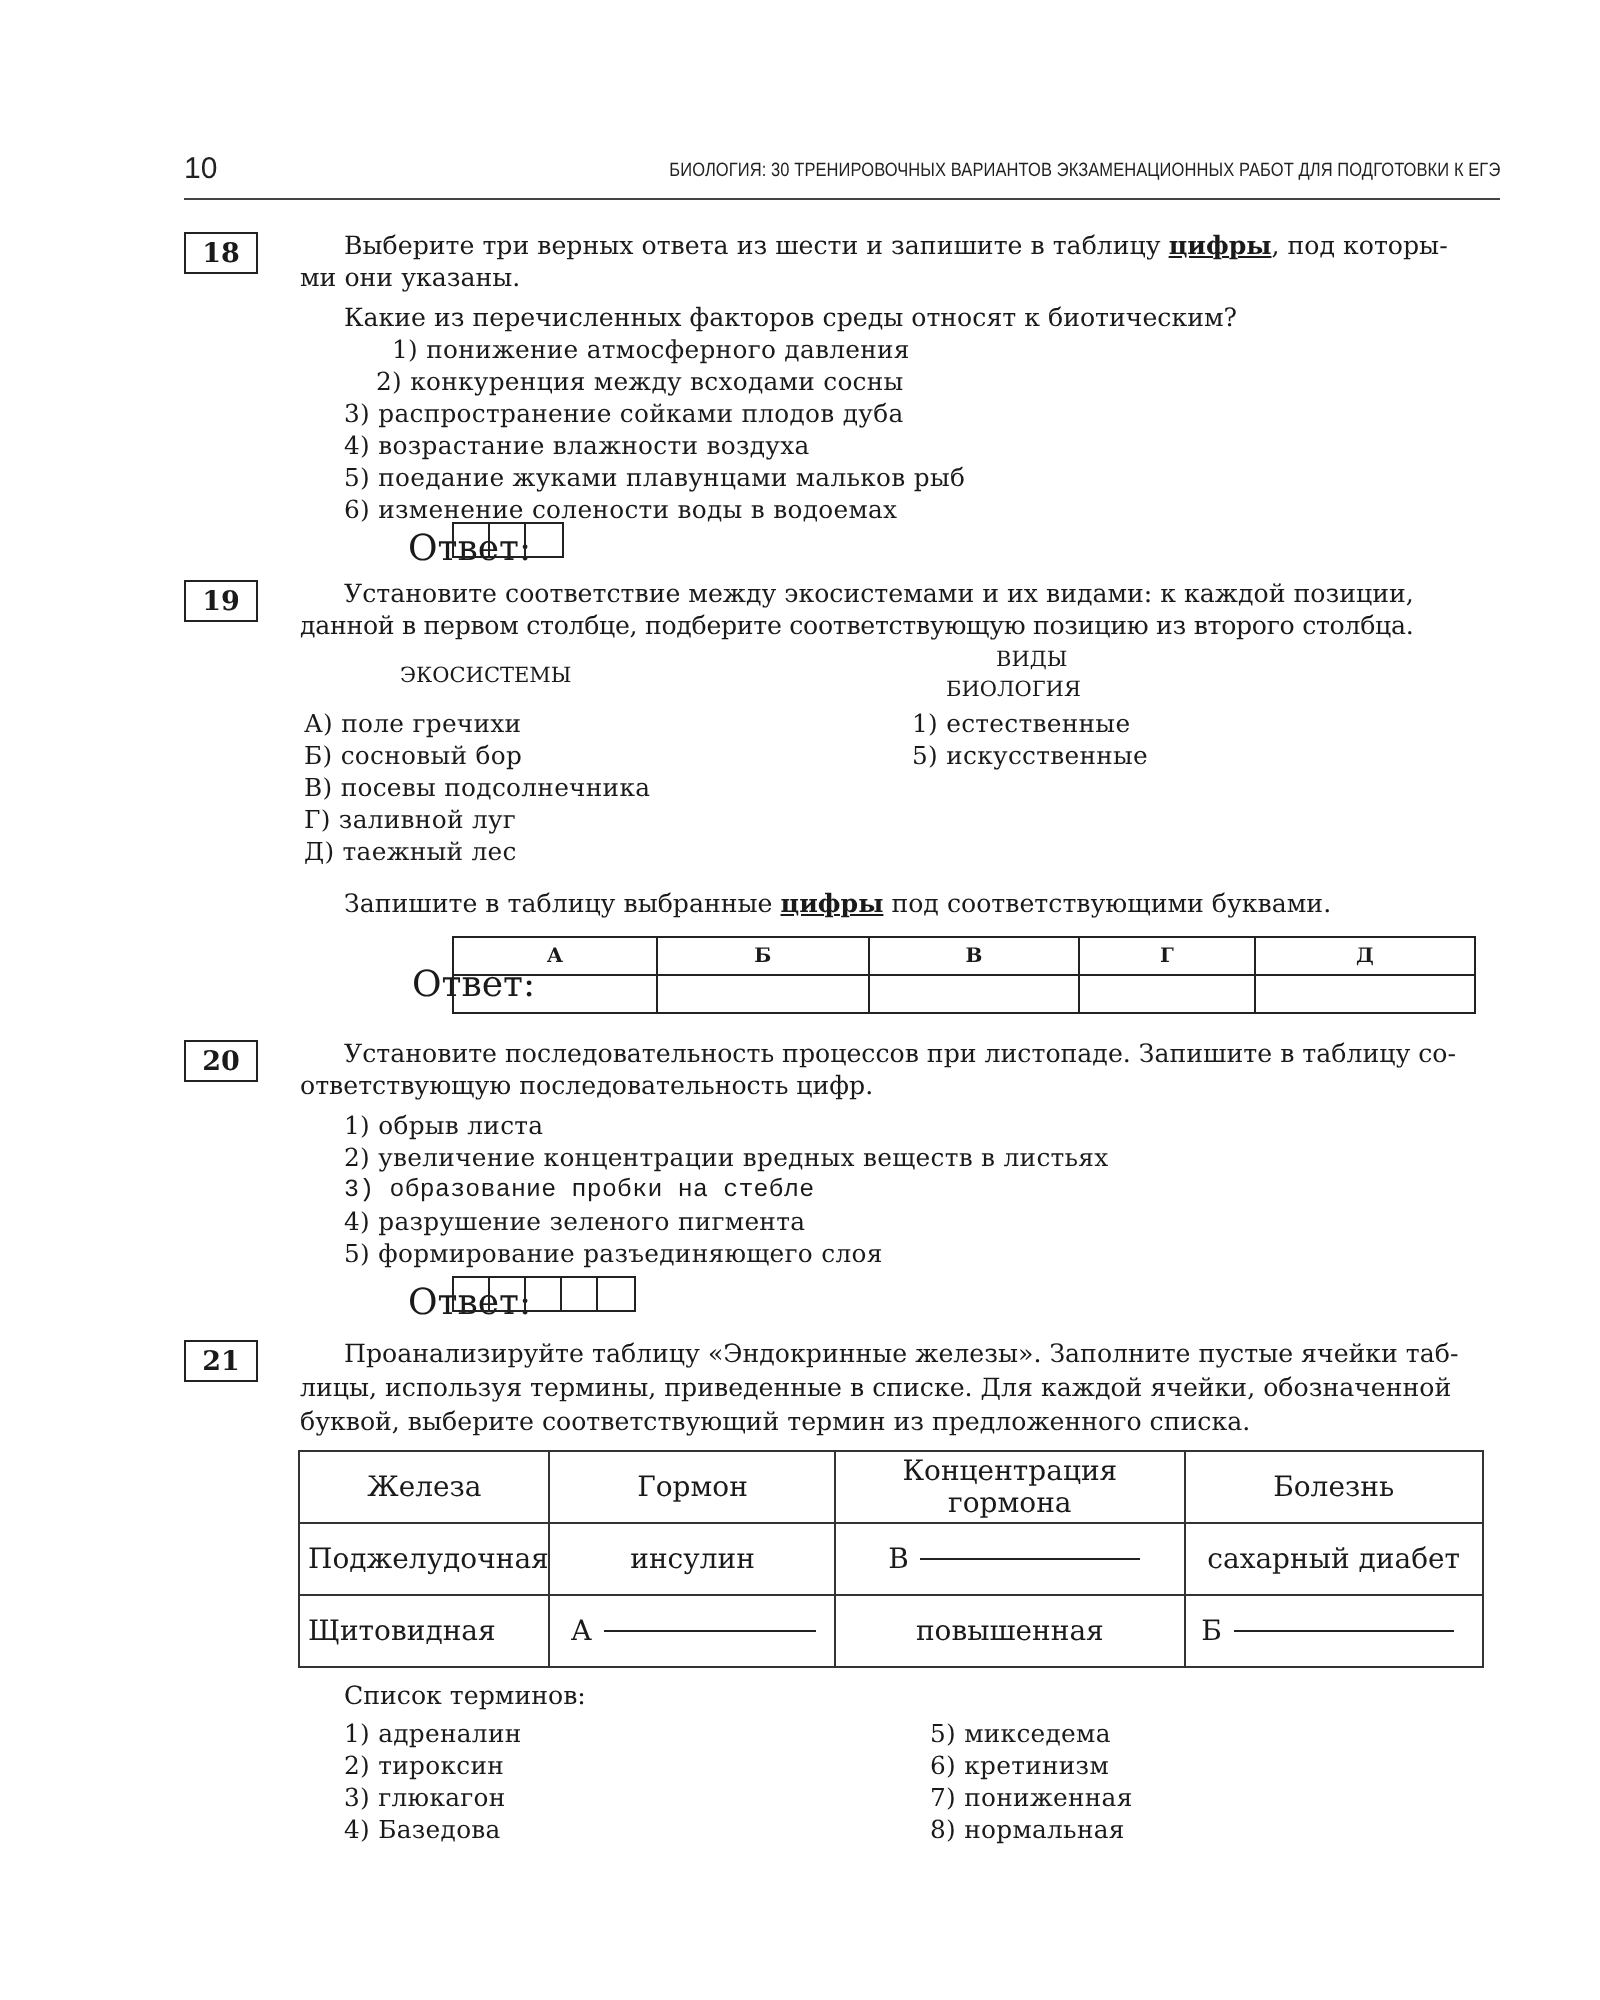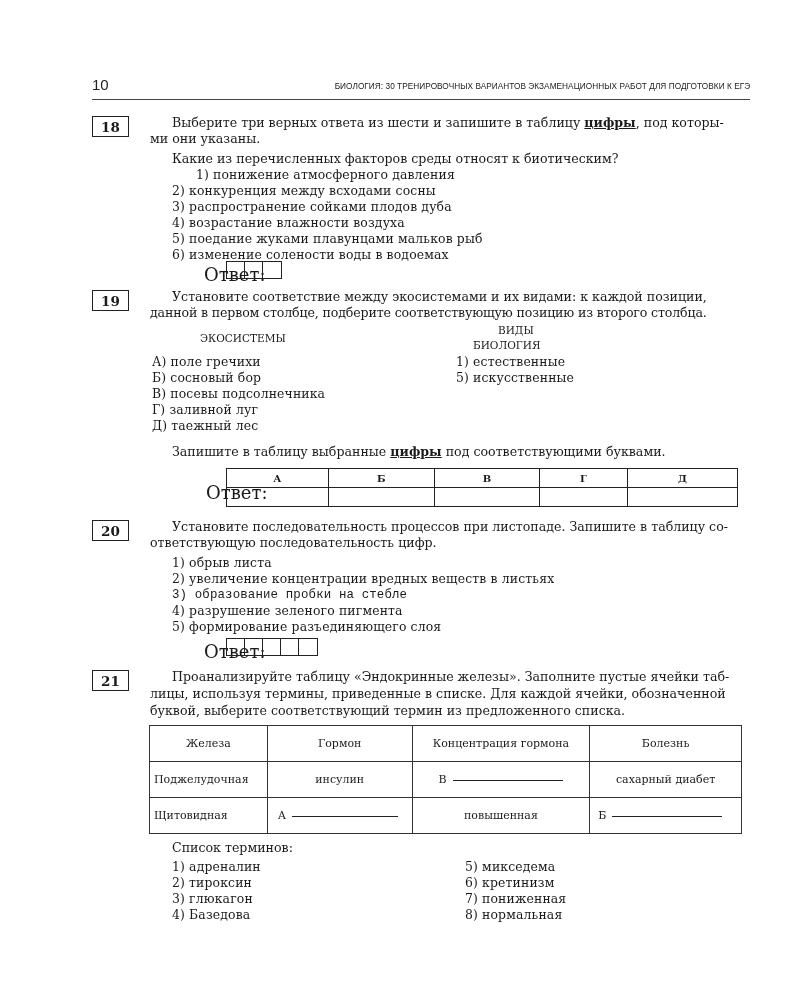--- a/index.html
+++ b/index.html
@@ -60,21 +60,21 @@
       font-size: 10px; font-weight: bold;
     }
 
     
     .t21 {
       left: 149px; top: 725px; width: 593px;
       border-collapse: collapse;
     }
     .t21 td {
       border: 1.3px solid #333;
-      font-size: 11px; height: 36px;
+      font-size: 14px; height: 36px;
       vertical-align: middle;
     }
     .t21 td.c { text-align: center; }
     .t21 td.l { text-align: left; padding-left: 4px; }
     .blank-line {
       display: inline-block; width: 94px; border-bottom: 1px solid #222;
       height: 1px; vertical-align: middle; margin-left: 6px;
     }
   </style>
 </head>
@@ -82,21 +82,21 @@
 
 <div class="abs page-num">10</div>
 <div class="abs running-head">БИОЛОГИЯ: 30 ТРЕНИРОВОЧНЫХ ВАРИАНТОВ ЭКЗАМЕНАЦИОННЫХ РАБОТ ДЛЯ ПОДГОТОВКИ К ЕГЭ</div>
 <div class="abs header-rule"></div>
 
 <div class="abs task-num" style="top:116px;">18</div>
 <div class="abs txt" style="left:172px; top:115px;"><span>Выберите три верных ответа из шести и запишите в таблицу </span><span class="u">цифры</span><span>, под которы-</span></div>
 <div class="abs txt" style="left:150px; top:131px;">ми они указаны.</div>
 <div class="abs txt" style="left:172px; top:151px;">Какие из перечисленных факторов среды относят к биотическим?</div>
 <div class="abs opt" style="left:172px; top:167px;margin-left:24px;">1) понижение атмосферного давления</div>
-<div class="abs opt" style="left:172px; top:183px;">2) конкуренция между всходами сосны</div>
+<div class="abs opt" style="left:188px; top:183px;">2) конкуренция между всходами сосны</div>
 <div class="abs opt" style="left:172px; top:199px;">3) распространение сойками плодов дуба</div>
 <div class="abs opt" style="left:172px; top:215px;">4) возрастание влажности воздуха</div>
 <div class="abs opt" style="left:172px; top:231px;">5) поедание жуками плавунцами мальков рыб</div>
 <div class="abs opt" style="left:172px; top:247px;">6) изменение солености воды в водоемах</div>
 <div class="abs ans-label" style="left:172px; top:264px;">Ответ:</div>
 <div class="abs cells" style="left:226px; top:261px;">
   <div class="cell"></div>
   <div class="cell"></div>
   <div class="cell"></div>
 </div>

